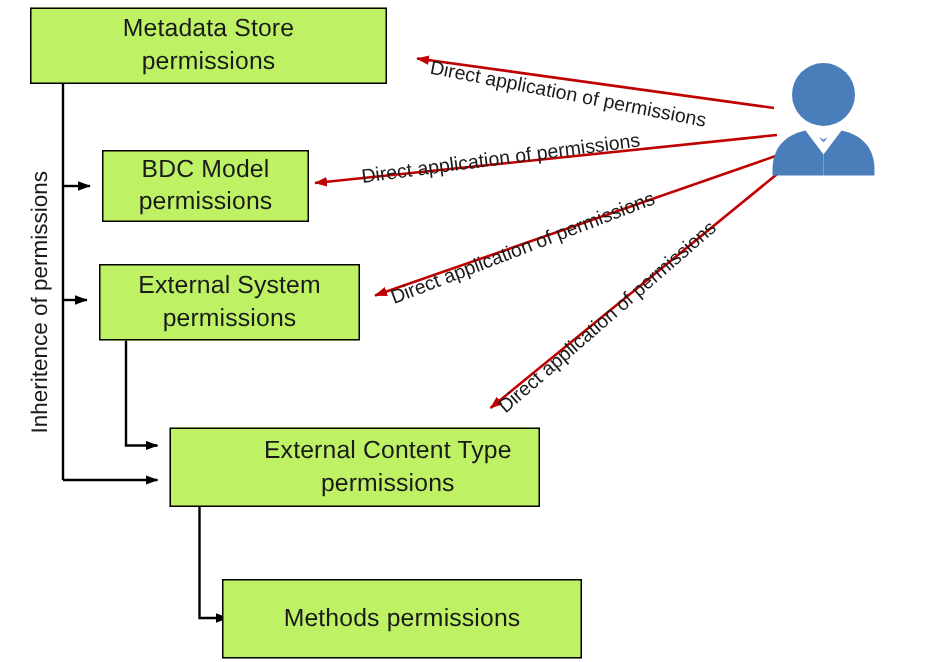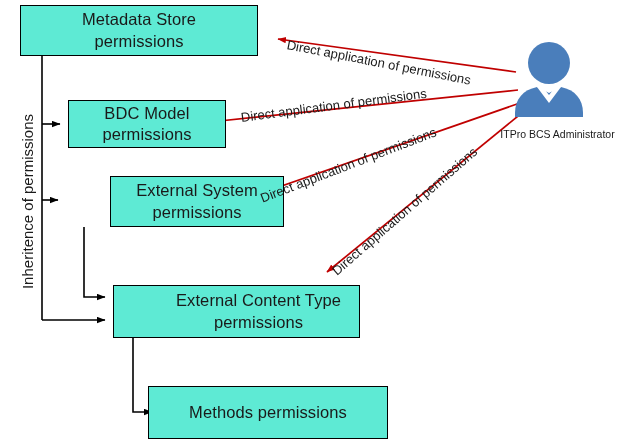--- a/index.html
+++ b/index.html
@@ -19,39 +19,39 @@
     position: absolute;
     left: 0;
     top: 0;
     width: 622px;
     height: 441px;
   }
   .node-box {
     position: absolute;
     box-sizing: border-box;
     border: 1.6px solid #000000;
-    background: #5eead4;
+    background: #bef264;
     display: flex;
     align-items: center;
     justify-content: center;
     text-align: center;
     color: #1a1a1a;
     font-size: 16.5px;
     line-height: 1.28;
     letter-spacing: 0.1px;
     font-family: "Liberation Sans", sans-serif;
   }
   .node-label {
     display: block;
     padding: 0 6px;
     white-space: pre-line;
   }
   #box-metadata  { left: 20px;  top: 5px;   width: 238px; height: 51px; }
-  #box-bdc       { left: 68px;  top: 100px; width: 158px; height: 48px; align-items: center; }
-  #box-extsys    { left: 66px;  top: 176px; width: 174px; height: 51px; margin-left: 44px; }
+  #box-bdc       { left: 68px;  top: 100px; width: 138px; height: 48px; align-items: center; }
+  #box-extsys    { left: 66px;  top: 176px; width: 174px; height: 51px; }
   #box-ect       { left: 113px; top: 285px; width: 247px; height: 53px; padding-left: 44px; }
   #box-methods   { left: 148px; top: 386px; width: 240px; height: 53px; }
 
   #inheritance-label {
     position: absolute;
     left: -88px;
     top: 193px;
     width: 230px;
     text-align: center;
     transform: rotate(-90deg);
@@ -166,15 +166,14 @@
   <div class="arrow-note" id="note-3">Direct application of permissions</div>
   <div class="arrow-note" id="note-4">Direct application of permissions</div>
 
   <svg id="person-icon" viewBox="0 0 72 84" xmlns="http://www.w3.org/2000/svg">
     <circle cx="36" cy="22" r="21" fill="#4a7ebb"></circle>
     <path d="M36,76 L36,52 L24,46 C10,49 2,58 2,72 L2,76 Z" fill="#4a7ebb"></path>
     <path d="M36,76 L36,52 L48,46 C62,49 70,58 70,72 L70,76 Z" fill="#4a7ebb"></path>
     <path d="M24,46 L36,62 L48,46 L44,44 L36,54 L28,44 Z" fill="#ffffff"></path>
   </svg>
 
-  <div id="person-caption">ITPro BCS Administrator</div>
 
 </div>
 
 </body></html>

